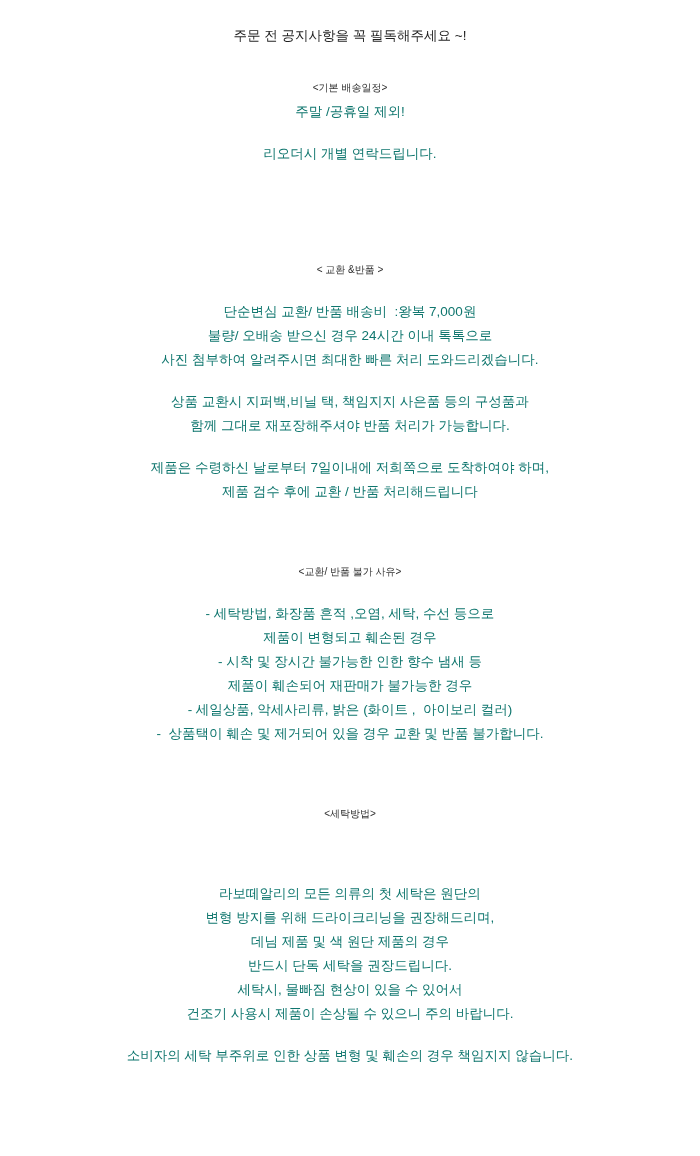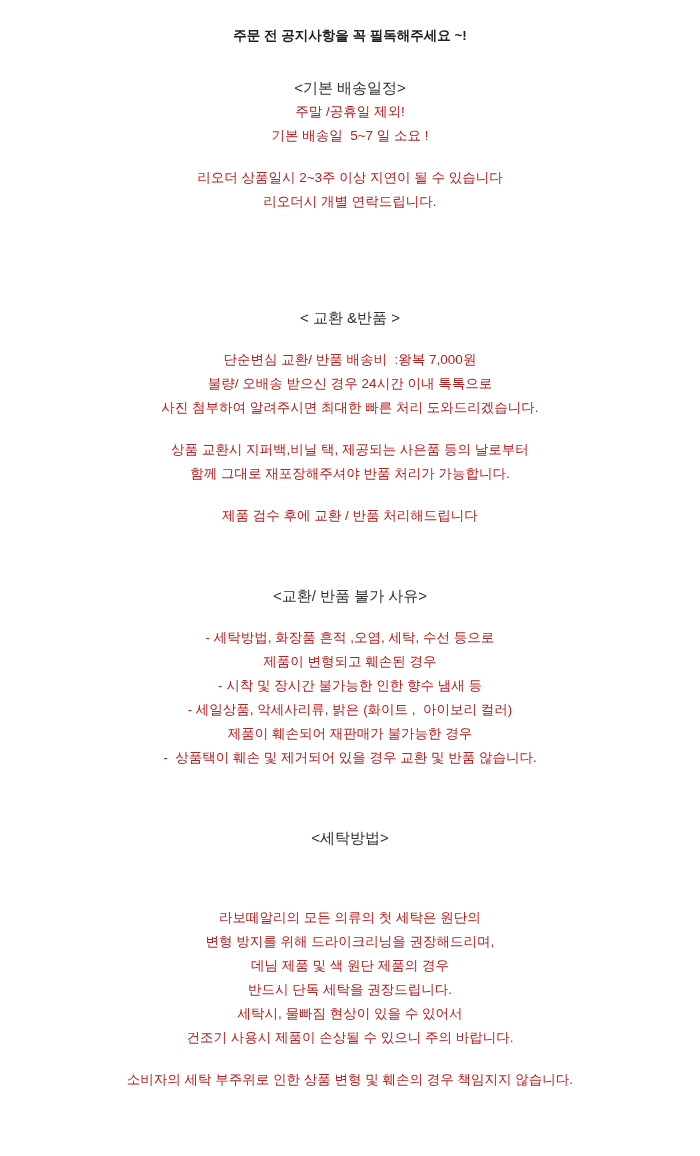--- a/index.html
+++ b/index.html
@@ -20,33 +20,33 @@
     box-sizing: border-box;
     padding: 24px 30px 30px 30px;
     background: #ffffff;
   }
   .notice-block {
     text-align: center;
   }
   .line {
     font-size: 13.5px;
     line-height: 24px;
-    color: #b91c1c;
+    color: #0f766e;
     white-space: pre-wrap;
   }
   .line.bold {
-    font-weight: bold;
+    font-weight: normal;
     color: #1f1f1f;
   }
   .spacer-sm { height: 18px; }
   .spacer-md { height: 28px; }
   .spacer-lg { height: 56px; }
   .spacer-xl { height: 74px; }
   .section-title {
-    font-size: 15px;
+    font-size: 10px;
     line-height: 24px;
     color: #2f2f2f;
   }
   .group {
     text-align: center;
   }
 </style>
 </head>
 <body>
 
@@ -54,53 +54,52 @@
 
   <div class="notice-block">
     <div class="line bold">주문 전 공지사항을 꼭 필독해주세요 ~!</div>
   </div>
 
   <div class="spacer-md"></div>
 
   <div class="group">
     <div class="line section-title">&lt;기본 배송일정&gt;</div>
     <div class="line">주말 /공휴일 제외!</div>
-    <div class="line">기본 배송일  5~7 일 소요 !</div>
     <div class="spacer-sm"></div>
-    <div class="line">리오더 상품일시 2~3주 이상 지연이 될 수 있습니다</div>
     <div class="line">리오더시 개별 연락드립니다.</div>
   </div>
 
   <div class="spacer-xl"></div>
   <div class="spacer-sm"></div>
 
   <div class="group">
     <div class="line section-title">&lt; 교환 &amp;반품 &gt;</div>
     <div class="spacer-sm"></div>
     <div class="line">단순변심 교환/ 반품 배송비  :왕복 7,000원</div>
     <div class="line">불량/ 오배송 받으신 경우 24시간 이내 톡톡으로</div>
     <div class="line">사진 첨부하여 알려주시면 최대한 빠른 처리 도와드리겠습니다.</div>
     <div class="spacer-sm"></div>
-    <div class="line">상품 교환시 지퍼백,비닐 택, 제공되는 사은품 등의 날로부터</div>
+    <div class="line">상품 교환시 지퍼백,비닐 택, 책임지지 사은품 등의 구성품과</div>
     <div class="line">함께 그대로 재포장해주셔야 반품 처리가 가능합니다.</div>
     <div class="spacer-sm"></div>
+    <div class="line">제품은 수령하신 날로부터 7일이내에 저희쪽으로 도착하여야 하며,</div>
     <div class="line">제품 검수 후에 교환 / 반품 처리해드립니다</div>
   </div>
 
   <div class="spacer-lg"></div>
 
   <div class="group">
     <div class="line section-title">&lt;교환/ 반품 불가 사유&gt;</div>
     <div class="spacer-sm"></div>
     <div class="line">- 세탁방법, 화장품 흔적 ,오염, 세탁, 수선 등으로</div>
     <div class="line">제품이 변형되고 훼손된 경우</div>
     <div class="line">- 시착 및 장시간 불가능한 인한 향수 냄새 등</div>
+    <div class="line">제품이 훼손되어 재판매가 불가능한 경우</div>
     <div class="line">- 세일상품, 악세사리류, 밝은 (화이트 ,  아이보리 컬러)</div>
-    <div class="line">제품이 훼손되어 재판매가 불가능한 경우</div>
-    <div class="line">-  상품택이 훼손 및 제거되어 있을 경우 교환 및 반품 않습니다.</div>
+    <div class="line">-  상품택이 훼손 및 제거되어 있을 경우 교환 및 반품 불가합니다.</div>
   </div>
 
   <div class="spacer-lg"></div>
 
   <div class="group">
     <div class="line section-title">&lt;세탁방법&gt;</div>
     <div class="spacer-lg"></div>
     <div class="line">라보떼알리의 모든 의류의 첫 세탁은 원단의</div>
     <div class="line">변형 방지를 위해 드라이크리닝을 권장해드리며,</div>
     <div class="line">데님 제품 및 색 원단 제품의 경우</div>

